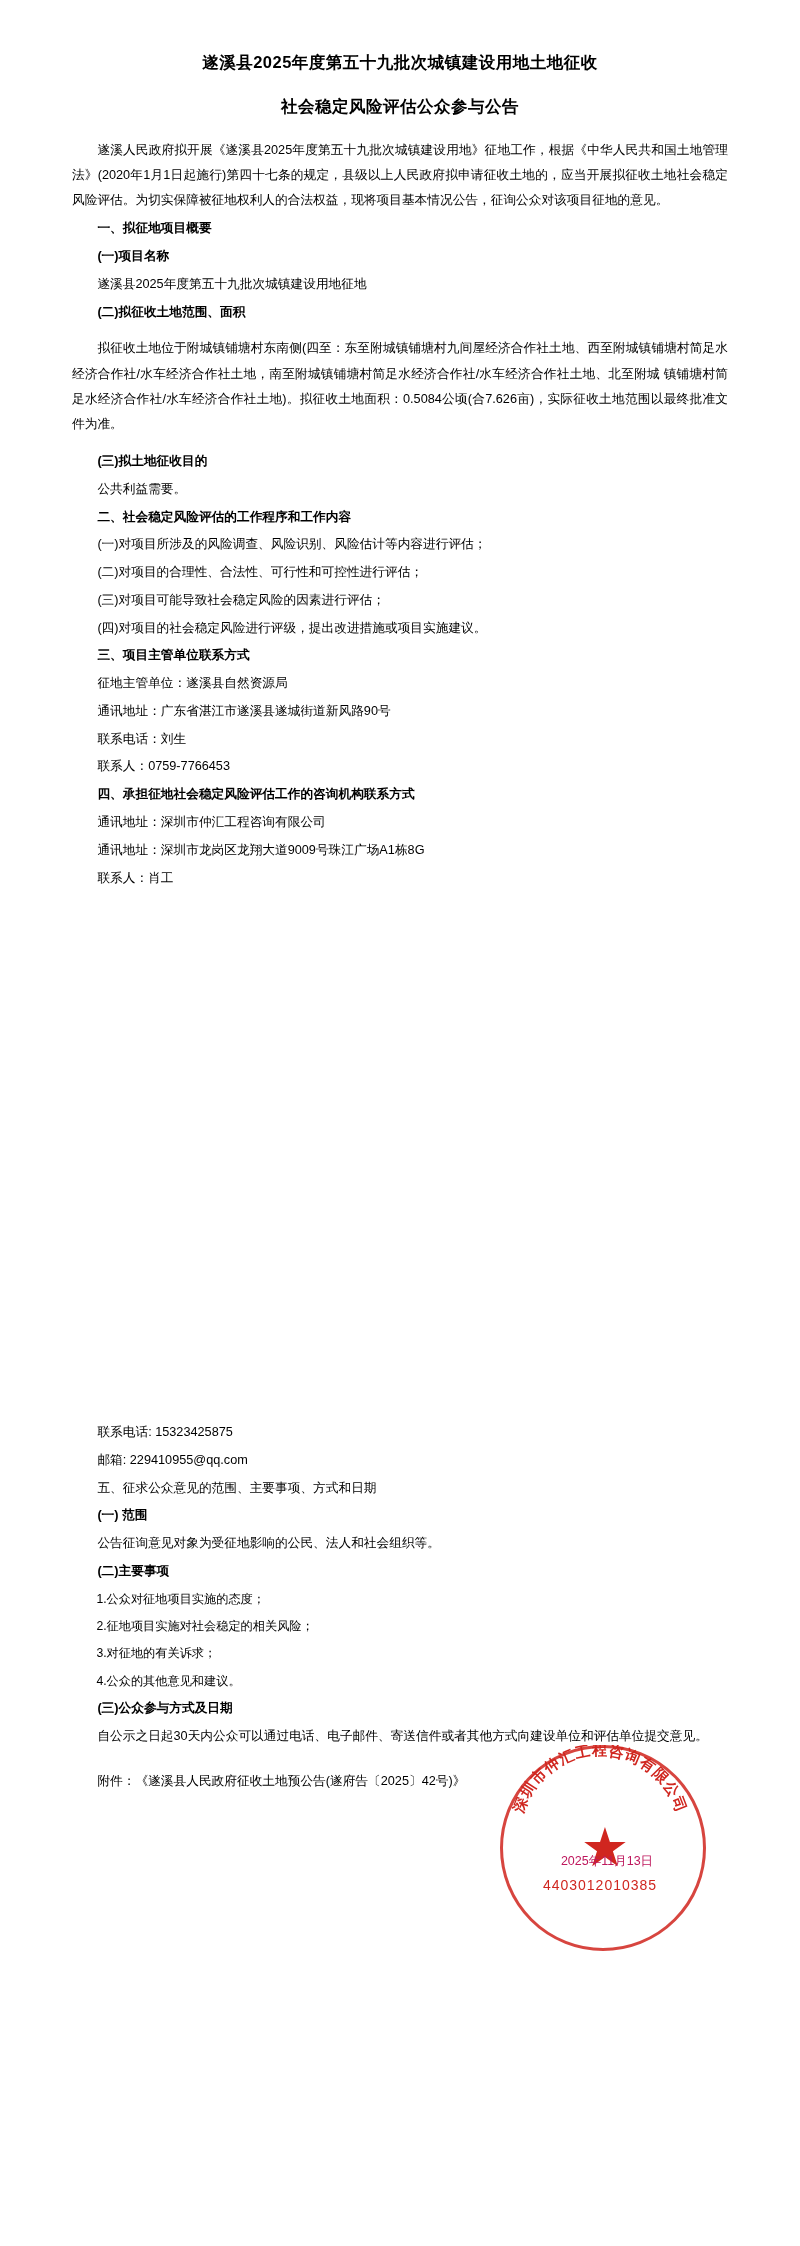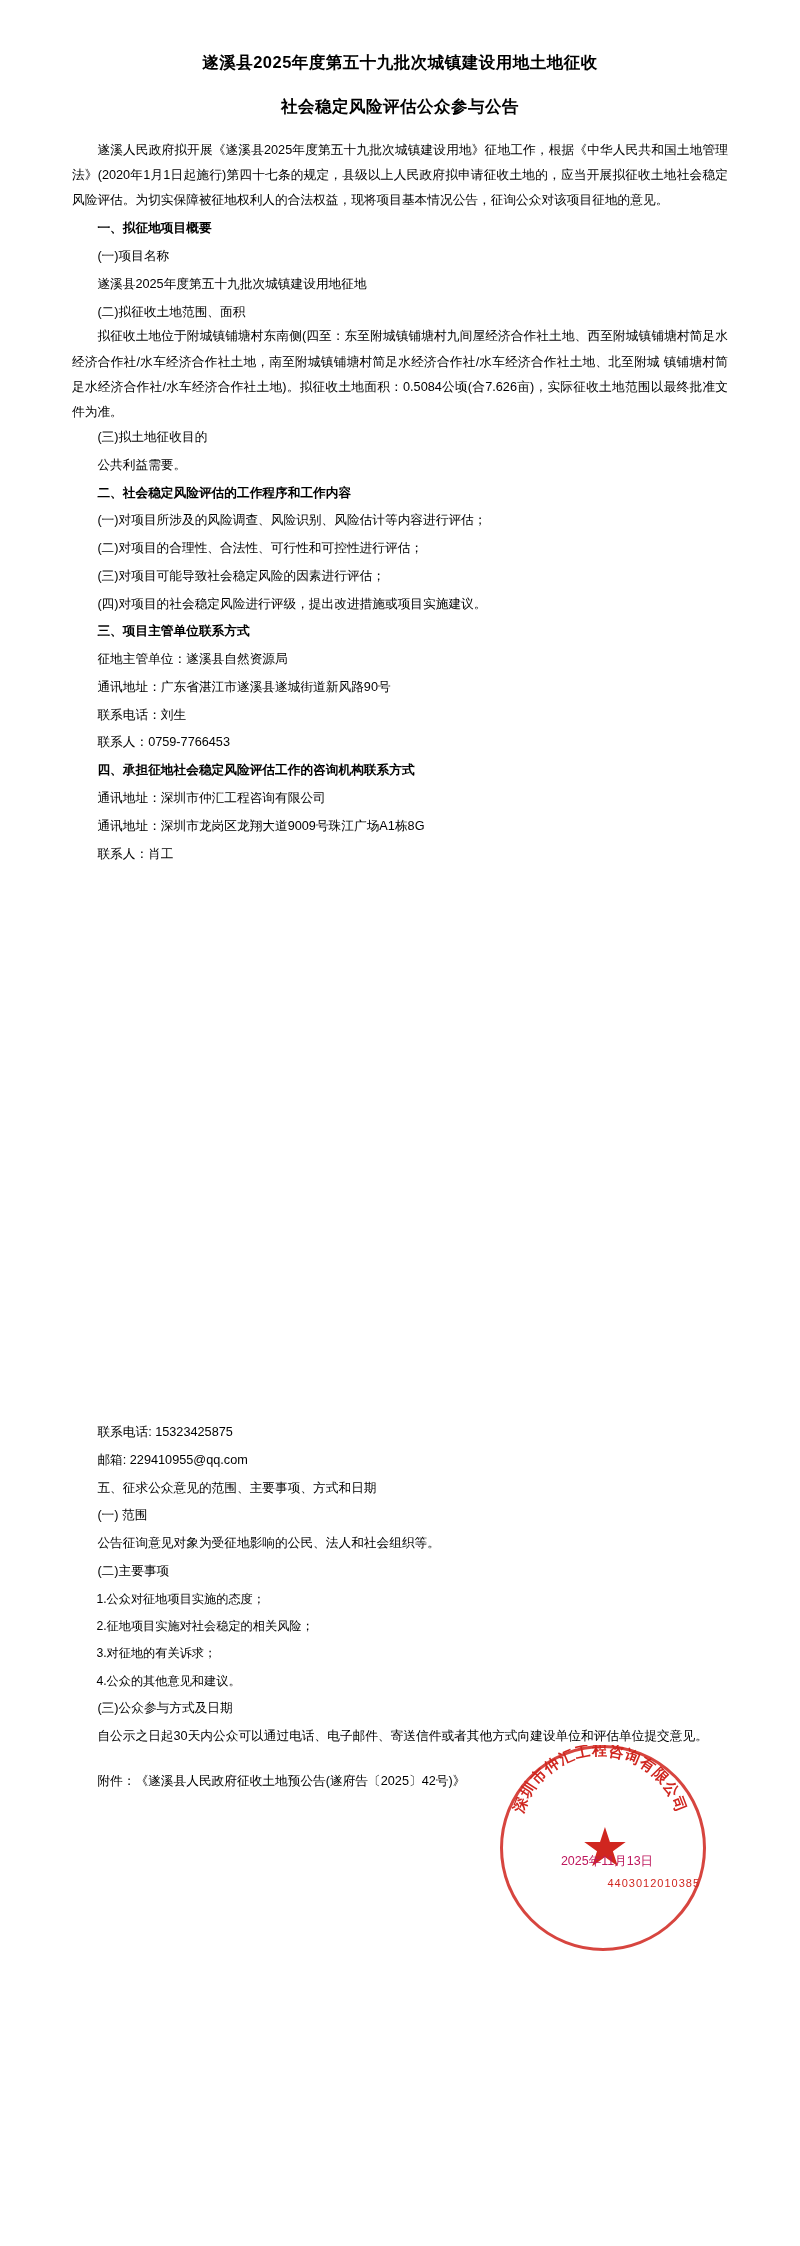--- a/index.html
+++ b/index.html
@@ -27,32 +27,32 @@
   .title {
     text-align: center;
     font-size: 16.5px;
     font-weight: bold;
     color: #000;
     letter-spacing: 0.5px;
   }
   .title .line1 { margin-top: 52px; }
   .title .line2 { margin-top: 22px; }
   .gap-lg { margin-top: 20px; }
-  .gap-md { margin-top: 0; }
+  .gap-md { margin-top: 12px; }
   .gap-sm { margin-top: 3px; }
 
   .section-head {
     font-size: 12.7px;
     font-weight: bold;
     line-height: 1.95;
     text-indent: 2em;
   }
   .sub-head {
     font-size: 12.7px;
-    font-weight: normal;
+    font-weight: bold;
     line-height: 1.95;
     text-indent: 2em;
   }
   .body-line {
     font-size: 12.7px;
     line-height: 1.95;
     text-indent: 2em;
   }
   .body-block {
     font-size: 12.7px;
@@ -112,22 +112,22 @@
     font-size: 15px;
     font-family: "Liberation Sans", sans-serif;
     font-weight: bold;
     letter-spacing: 1px;
   }
   .seal-bottom {
     position: absolute;
     width: 200px;
     top: 132px;
     left: 0;
-    text-align: right;
-    font-size: 11px;
+    text-align: center;
+    font-size: 14px;
     color: #d0261f;
     letter-spacing: 1px;
   }
   .seal-date {
     position: absolute;
     left: 32px;
     top: 108px;
     width: 150px;
     text-align: center;
     font-size: 12.5px;

